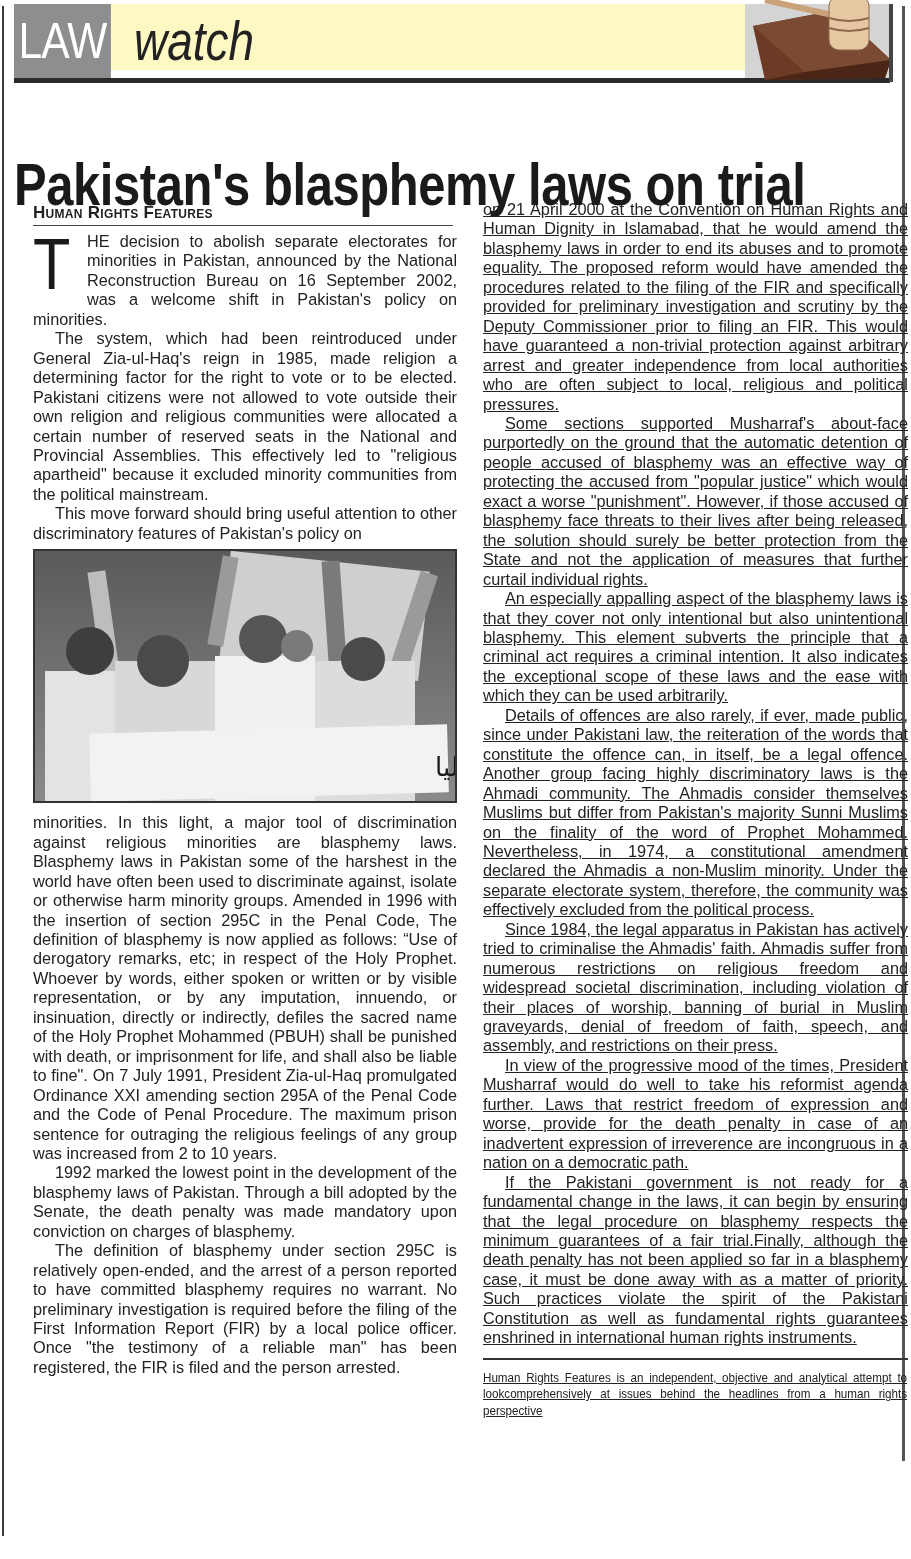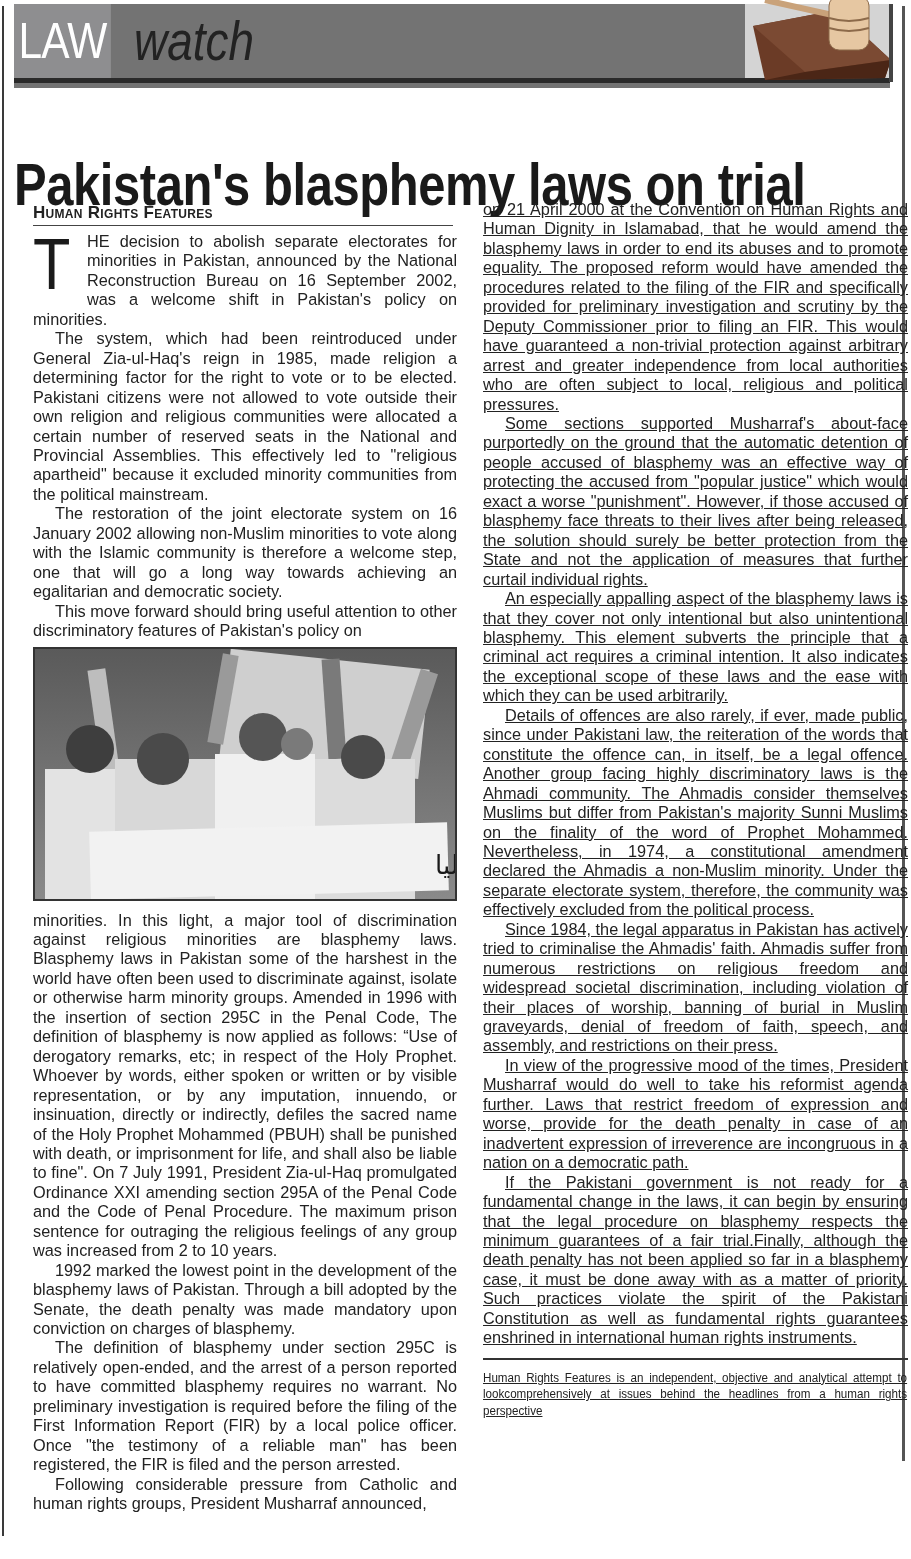--- a/index.html
+++ b/index.html
@@ -1,19 +1,19 @@
 <!DOCTYPE html>
 <html><head>
 <meta charset="utf-8">
 <style>
   html,body{margin:0;padding:0;background:#ffffff;}
   body{width:911px;height:1559px;position:relative;overflow:hidden;font-family:"Liberation Sans",sans-serif;color:#1e1e1e;}
   .frame-left{position:absolute;left:2px;top:6px;width:2px;height:1530px;background:#3a3a3a;}
   .frame-right{position:absolute;left:902px;top:6px;width:3px;height:1455px;background:#555;}
-  .banner{position:absolute;left:14px;top:4px;width:876px;height:84px;background:#737373;text-decoration:underline;}
+  .banner{position:absolute;left:14px;top:4px;width:876px;height:66px;background:#fef9c3;text-decoration:underline;}
   .banner-law{position:absolute;left:0;top:0;width:114px;height:74px;background:#8e8e90;color:#fff;font-family:"Liberation Sans",sans-serif;font-size:50px;line-height:74px;text-align:center;transform:scaleX(0.85);transform-origin:left center;letter-spacing:-1px;}
   .banner-watch{position:absolute;left:120px;top:0;height:74px;line-height:74px;font-size:56px;font-style:italic;color:#222;transform:scaleX(0.82);transform-origin:left center;}
   .banner-rule{position:absolute;left:14px;top:78px;width:876px;height:5px;background:#2a2a2a;}
   .gavel{position:absolute;left:745px;top:0;width:148px;height:82px;}
   .headline{position:absolute;left:14px;top:100px;width:880px;font-size:60px;font-weight:bold;color:#1a1a1a;line-height:90px;white-space:nowrap;transform:scaleX(0.815);transform-origin:left top;letter-spacing:-0.5px;}
   .col{position:absolute;font-size:16.3px;line-height:19.45px;text-align:justify;color:#222;margin-left:19px;}
   .col-left{left:14px;top:204px;width:424px;}
   .col-right{left:464px;top:200px;width:425px;text-decoration:underline;}
   .section-label{font-weight:bold;font-size:15px;letter-spacing:0.3px;font-variant:small-caps;font-size:17px;line-height:18px;padding-bottom:3px;border-bottom:1.5px solid #444;margin-bottom:6px;width:420px;}
   .para{margin:0;text-indent:22px;}
@@ -46,21 +46,20 @@
   <path d="M84 28 Q104 34 124 28" stroke="#8c6a4a" stroke-width="2" fill="none"></path>
   <rect x="144" y="4" width="4" height="78" fill="#444"></rect>
 </svg>
 
 <h1 class="headline">Pakistan's blasphemy laws on trial</h1>
 
 <div class="col col-left">
   <div class="section-label">Human Rights Features</div>
   <p class="para first"><span class="dropcap">T</span><span>HE decision to abolish separate electorates for minorities in Pakistan, announced by the National Reconstruction Bureau on 16 September 2002, was a welcome shift in Pakistan's policy on minorities.</span></p>
   <p class="para">The system, which had been reintroduced under General Zia-ul-Haq's reign in 1985, made religion a determining factor for the right to vote or to be elected. Pakistani citizens were not allowed to vote outside their own religion and religious communities were allocated a certain number of reserved seats in the National and Provincial Assemblies. This effectively led to "religious apartheid" because it excluded minority communities from the political mainstream.</p>
-  <p class="para">The restoration of the joint electorate system on 16 January 2002 allowing non-Muslim minorities to vote along with the Islamic community is therefore a welcome step, one that will go a long way towards achieving an egalitarian and democratic society.</p>
   <p class="para">This move forward should bring useful attention to other discriminatory features of Pakistan's policy on</p>
 
   <div class="photo">
     <svg width="420" height="250" viewBox="0 0 420 250">
       <defs>
         <linearGradient id="sky" x1="0" y1="0" x2="0" y2="1">
           <stop offset="0" stop-color="#5a5a5a"></stop>
           <stop offset="1" stop-color="#8a8a8a"></stop>
         </linearGradient>
       </defs>
@@ -84,21 +83,20 @@
       <circle cx="328" cy="108" r="22" fill="#4a4a4a"></circle>
 
       <rect x="55" y="178" width="358" height="68" fill="#f2f2f2" transform="rotate(-1.5 234 212)"></rect>
       <text x="400" y="225" font-family="DejaVu Sans, sans-serif" font-size="26" fill="#1a1a1a" text-anchor="end" direction="rtl">بیچے کے خلاف گستاخ رسول مقدمہ واپس لیا</text>
     </svg>
   </div>
 
   <p class="para first">minorities. In this light, a major tool of discrimination against religious minorities are blasphemy laws. Blasphemy laws in Pakistan  some of the harshest in the world  have often been used to discriminate against, isolate or otherwise harm minority groups. Amended in 1996 with the insertion of section 295C in the Penal Code, The definition of blasphemy is now applied as follows: “Use of derogatory remarks, etc; in respect of the Holy Prophet. Whoever by words, either spoken or written or by visible representation, or by any imputation, innuendo, or insinuation, directly or indirectly, defiles the sacred name of the Holy Prophet Mohammed (PBUH) shall be punished with death, or imprisonment for life, and shall also be liable to fine". On 7 July 1991, President Zia-ul-Haq promulgated Ordinance XXI amending section 295A of the Penal Code and the Code of Penal Procedure. The maximum prison sentence for outraging the religious feelings of any group was increased from 2 to 10 years.</p>
   <p class="para">1992 marked the lowest point in the development of the blasphemy laws of Pakistan. Through a bill adopted by the Senate, the death penalty was made mandatory upon conviction on charges of blasphemy.</p>
   <p class="para">The definition of blasphemy under section 295C is relatively open-ended, and the arrest of a person reported to have committed blasphemy requires no warrant. No preliminary investigation is required before the filing of the First Information Report (FIR) by a local police officer. Once "the testimony of a reliable man" has been registered, the FIR is filed and the person arrested.</p>
-  <p class="para">Following considerable pressure from Catholic and human rights groups, President Musharraf announced,</p>
 </div>
 
 <div class="col col-right">
   <p class="para first">on 21 April 2000 at the Convention on Human Rights and Human Dignity in Islamabad, that he would amend the blasphemy laws in order to end its abuses and to promote equality. The proposed reform would have amended the procedures related to the filing of the FIR and specifically provided for preliminary investigation and scrutiny by the Deputy Commissioner prior to filing an FIR. This would have guaranteed a non-trivial protection against arbitrary arrest and greater independence from local authorities who are often subject to local, religious and political pressures.</p>
   <p class="para">Some sections supported Musharraf's about-face purportedly on the ground that the automatic detention of people accused of blasphemy was an effective way of protecting the accused from "popular justice" which would exact a worse "punishment". However, if those accused of blasphemy face threats to their lives after being released, the solution should surely be better protection from the State and not the application of measures that further curtail individual rights.</p>
   <p class="para">An especially appalling aspect of the blasphemy laws is that they cover not only intentional but also unintentional blasphemy. This element subverts the principle that a criminal act requires a criminal intention. It also indicates the exceptional scope of these laws and the ease with which they can be used arbitrarily.</p>
   <p class="para">Details of offences are also rarely, if ever, made public, since under Pakistani law, the reiteration of the words that constitute the offence can, in itself, be a legal offence. Another group facing highly discriminatory laws is the Ahmadi community. The Ahmadis consider themselves Muslims but differ from Pakistan's majority Sunni Muslims on the finality of the word of Prophet Mohammed. Nevertheless, in 1974, a constitutional amendment declared the Ahmadis a non-Muslim minority. Under the separate electorate system, therefore, the community was effectively excluded from the political process.</p>
   <p class="para">Since 1984, the legal apparatus in Pakistan has actively tried to criminalise the Ahmadis' faith. Ahmadis suffer from numerous restrictions on religious freedom and widespread societal discrimination, including violation of their places of worship, banning of burial in Muslim graveyards, denial of freedom of faith, speech, and assembly, and restrictions on their press.</p>
   <p class="para">In view of the progressive mood of the times, President Musharraf would do well to take his reformist agenda further. Laws that restrict freedom of expression and worse, provide for the death penalty in case of an inadvertent expression of irreverence  are incongruous in a nation on a democratic path.</p>
   <p class="para">If the Pakistani government is not ready for a fundamental change in the laws, it can begin by ensuring that the legal procedure on blasphemy respects the minimum guarantees of a fair trial.Finally, although the death penalty has not been applied so far in a blasphemy case, it must be done away with as a matter of priority. Such practices violate the spirit of the Pakistani Constitution as well as fundamental rights guarantees enshrined in international human rights instruments.</p>

